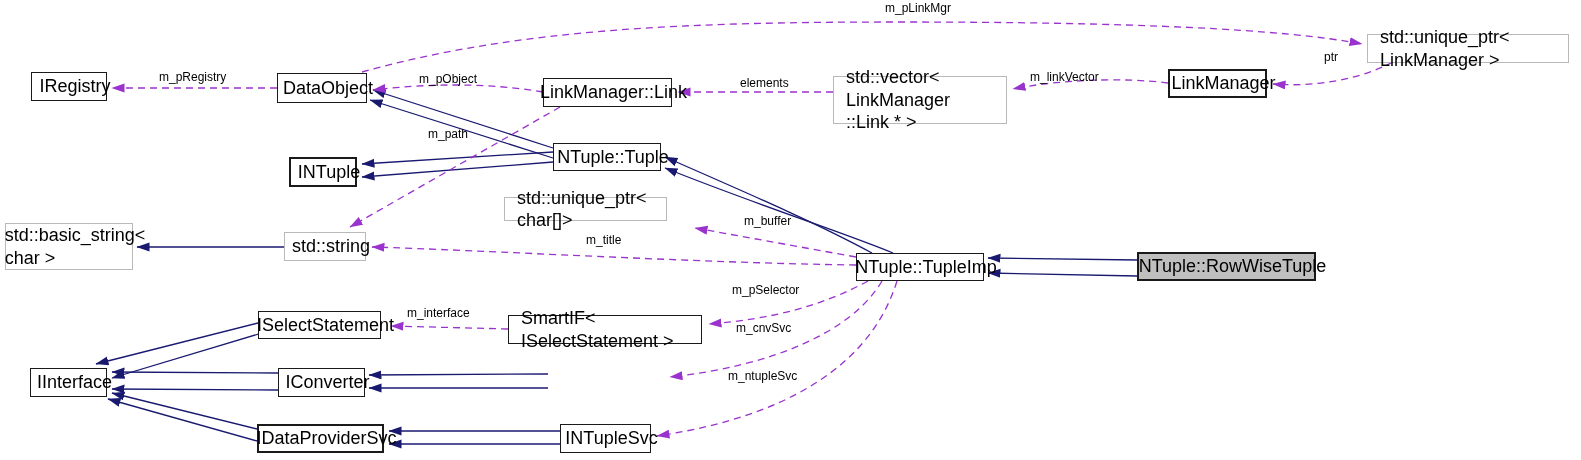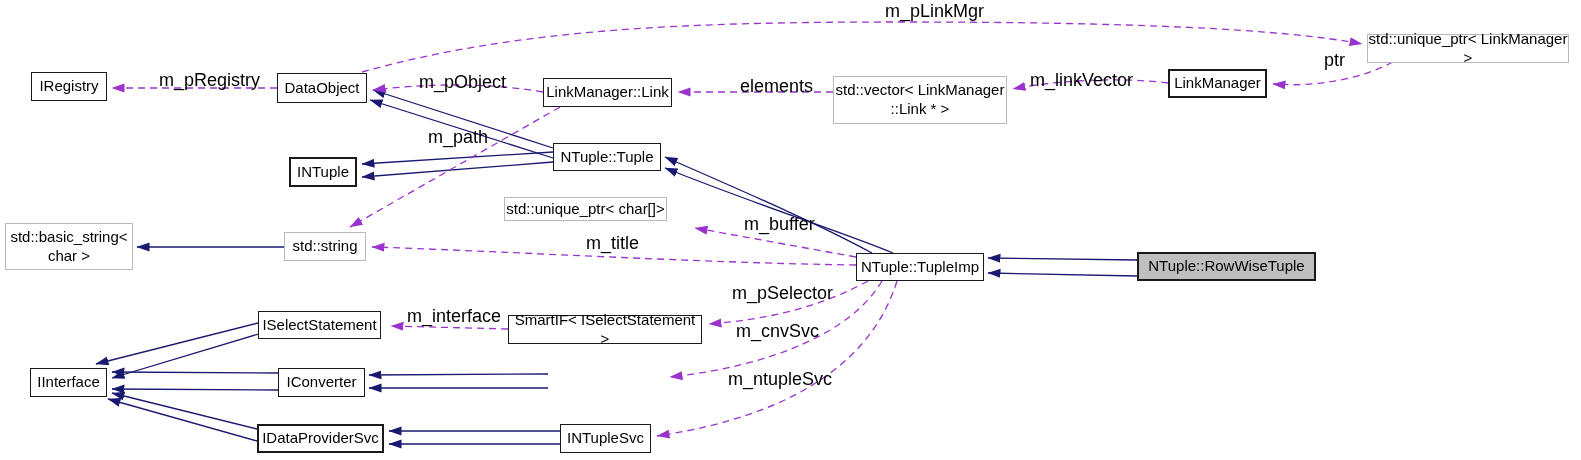--- a/index.html
+++ b/index.html
@@ -9,32 +9,33 @@
     background:#ffffff;
     font-family:"Liberation Sans", sans-serif;
     overflow:hidden;
   }
   #edges{position:absolute;left:0;top:0;width:1581px;height:460px;}
   .node{
     position:absolute;
     background:#ffffff;
     border:1px solid #1a1a1a;
     display:flex;align-items:center;justify-content:center;
-    font-size:15px;color:#000;
-    text-align:center;line-height:1.25;
+    font-size:18px;color:#000;
+    text-align:left;line-height:1.25;
     white-space:pre-line;
     box-sizing:border-box;
     z-index:2;
+    padding-left:12px;
   }
   .node.ext{border:1px solid #b9b9b9;}
   .node.bold{border:2px solid #1a1a1a;}
   .node.focus{background:#bfbfbf;border:2px solid #1a1a1a;}
   .elabel{
     position:absolute;
-    font-size:18px;color:#000;
+    font-size:12px;color:#000;
     white-space:nowrap;
     z-index:3;
   }
 </style>
 </head>
 <body>
 
 <div id="canvas">
 
   <svg id="edges" width="1581" height="460" viewBox="0 0 1581 460" xmlns="http://www.w3.org/2000/svg">

